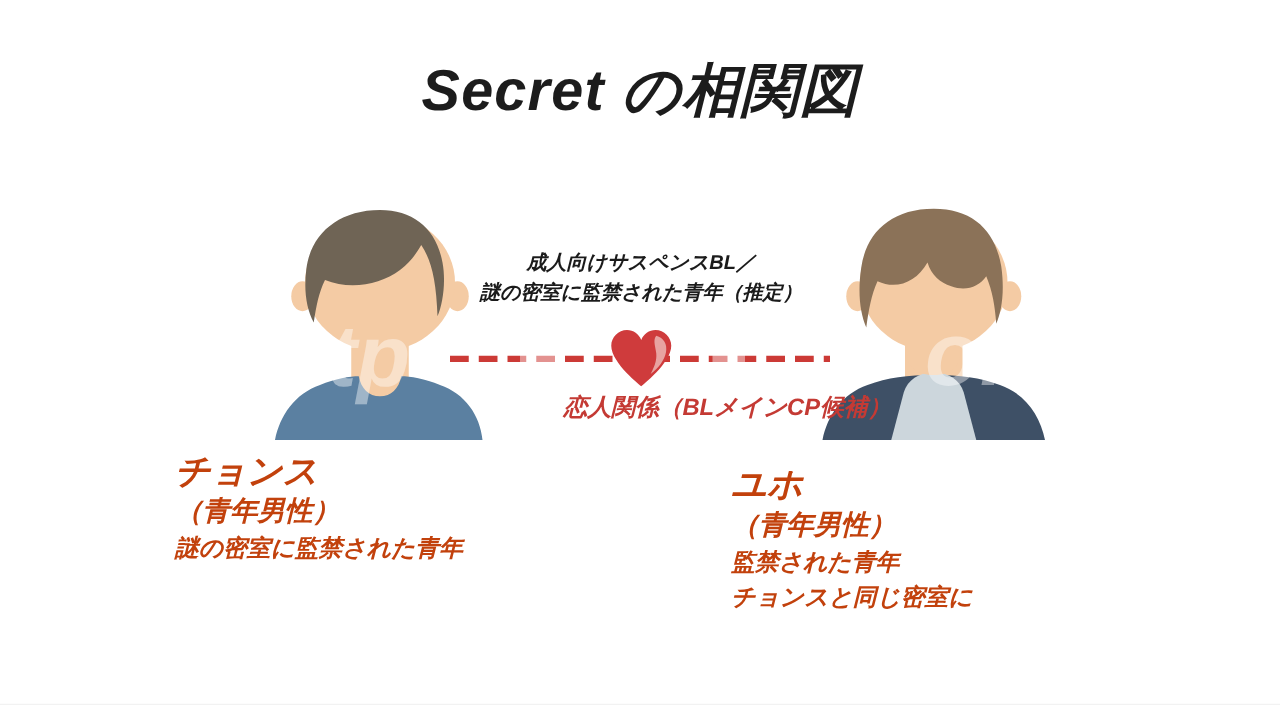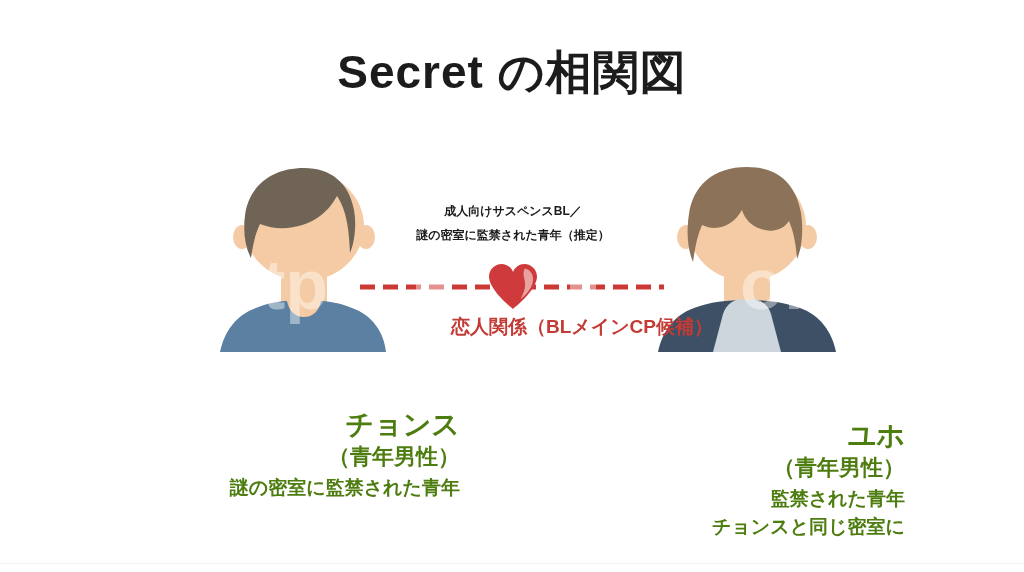--- a/index.html
+++ b/index.html
@@ -1,32 +1,32 @@
 <!DOCTYPE html>
 <html><head>
 <meta charset="utf-8">
 <style>
   html,body{margin:0;padding:0;background:#ffffff;}
   .stage{
     position:relative;width:1024px;height:572px;background:#ffffff;
-    overflow:hidden;font-family:"Liberation Sans","DejaVu Sans",sans-serif;
+    overflow:hidden;font-family:"Liberation Sans","DejaVu Sans",sans-serif;font-style:italic;
   }
   .title{
     position:absolute;left:0;right:0;top:42px;text-align:center;
     font-size:46px;font-weight:800;color:#1c1c1c;letter-spacing:1px;
   }
   .annotation{
     position:absolute;left:333px;width:360px;top:199px;text-align:center;
-    font-size:12px;line-height:24px;font-weight:700;color:#1b1b1b;
+    font-size:16px;line-height:24px;font-weight:700;color:#1b1b1b;
   }
   .rel-label{
     position:absolute;left:313px;width:400px;top:316px;text-align:right;
     font-size:19px;line-height:22px;font-weight:700;color:#c43a34;
   }
-  .char-block{position:absolute;width:320px;text-align:right;color:#4d7c0f;margin-top:48px;}
+  .char-block{position:absolute;width:320px;text-align:left;color:#c2410c;}
   .char-block.left{left:140px;top:360px;}
   .char-block.right{left:585px;top:371px;}
   .char-name{font-size:28px;line-height:34px;font-weight:800;}
   .char-attr{font-size:22px;line-height:30px;font-weight:800;}
   .char-desc{font-size:19px;line-height:28px;font-weight:700;margin-top:2px;}
   .avatar{position:absolute;}
   .avatar.left{left:218px;top:164px;width:170px;height:188px;}
   .avatar.right{left:652px;top:164px;width:184px;height:188px;}
   .connector{position:absolute;left:352px;top:261px;width:320px;height:52px;}
   .watermark{

